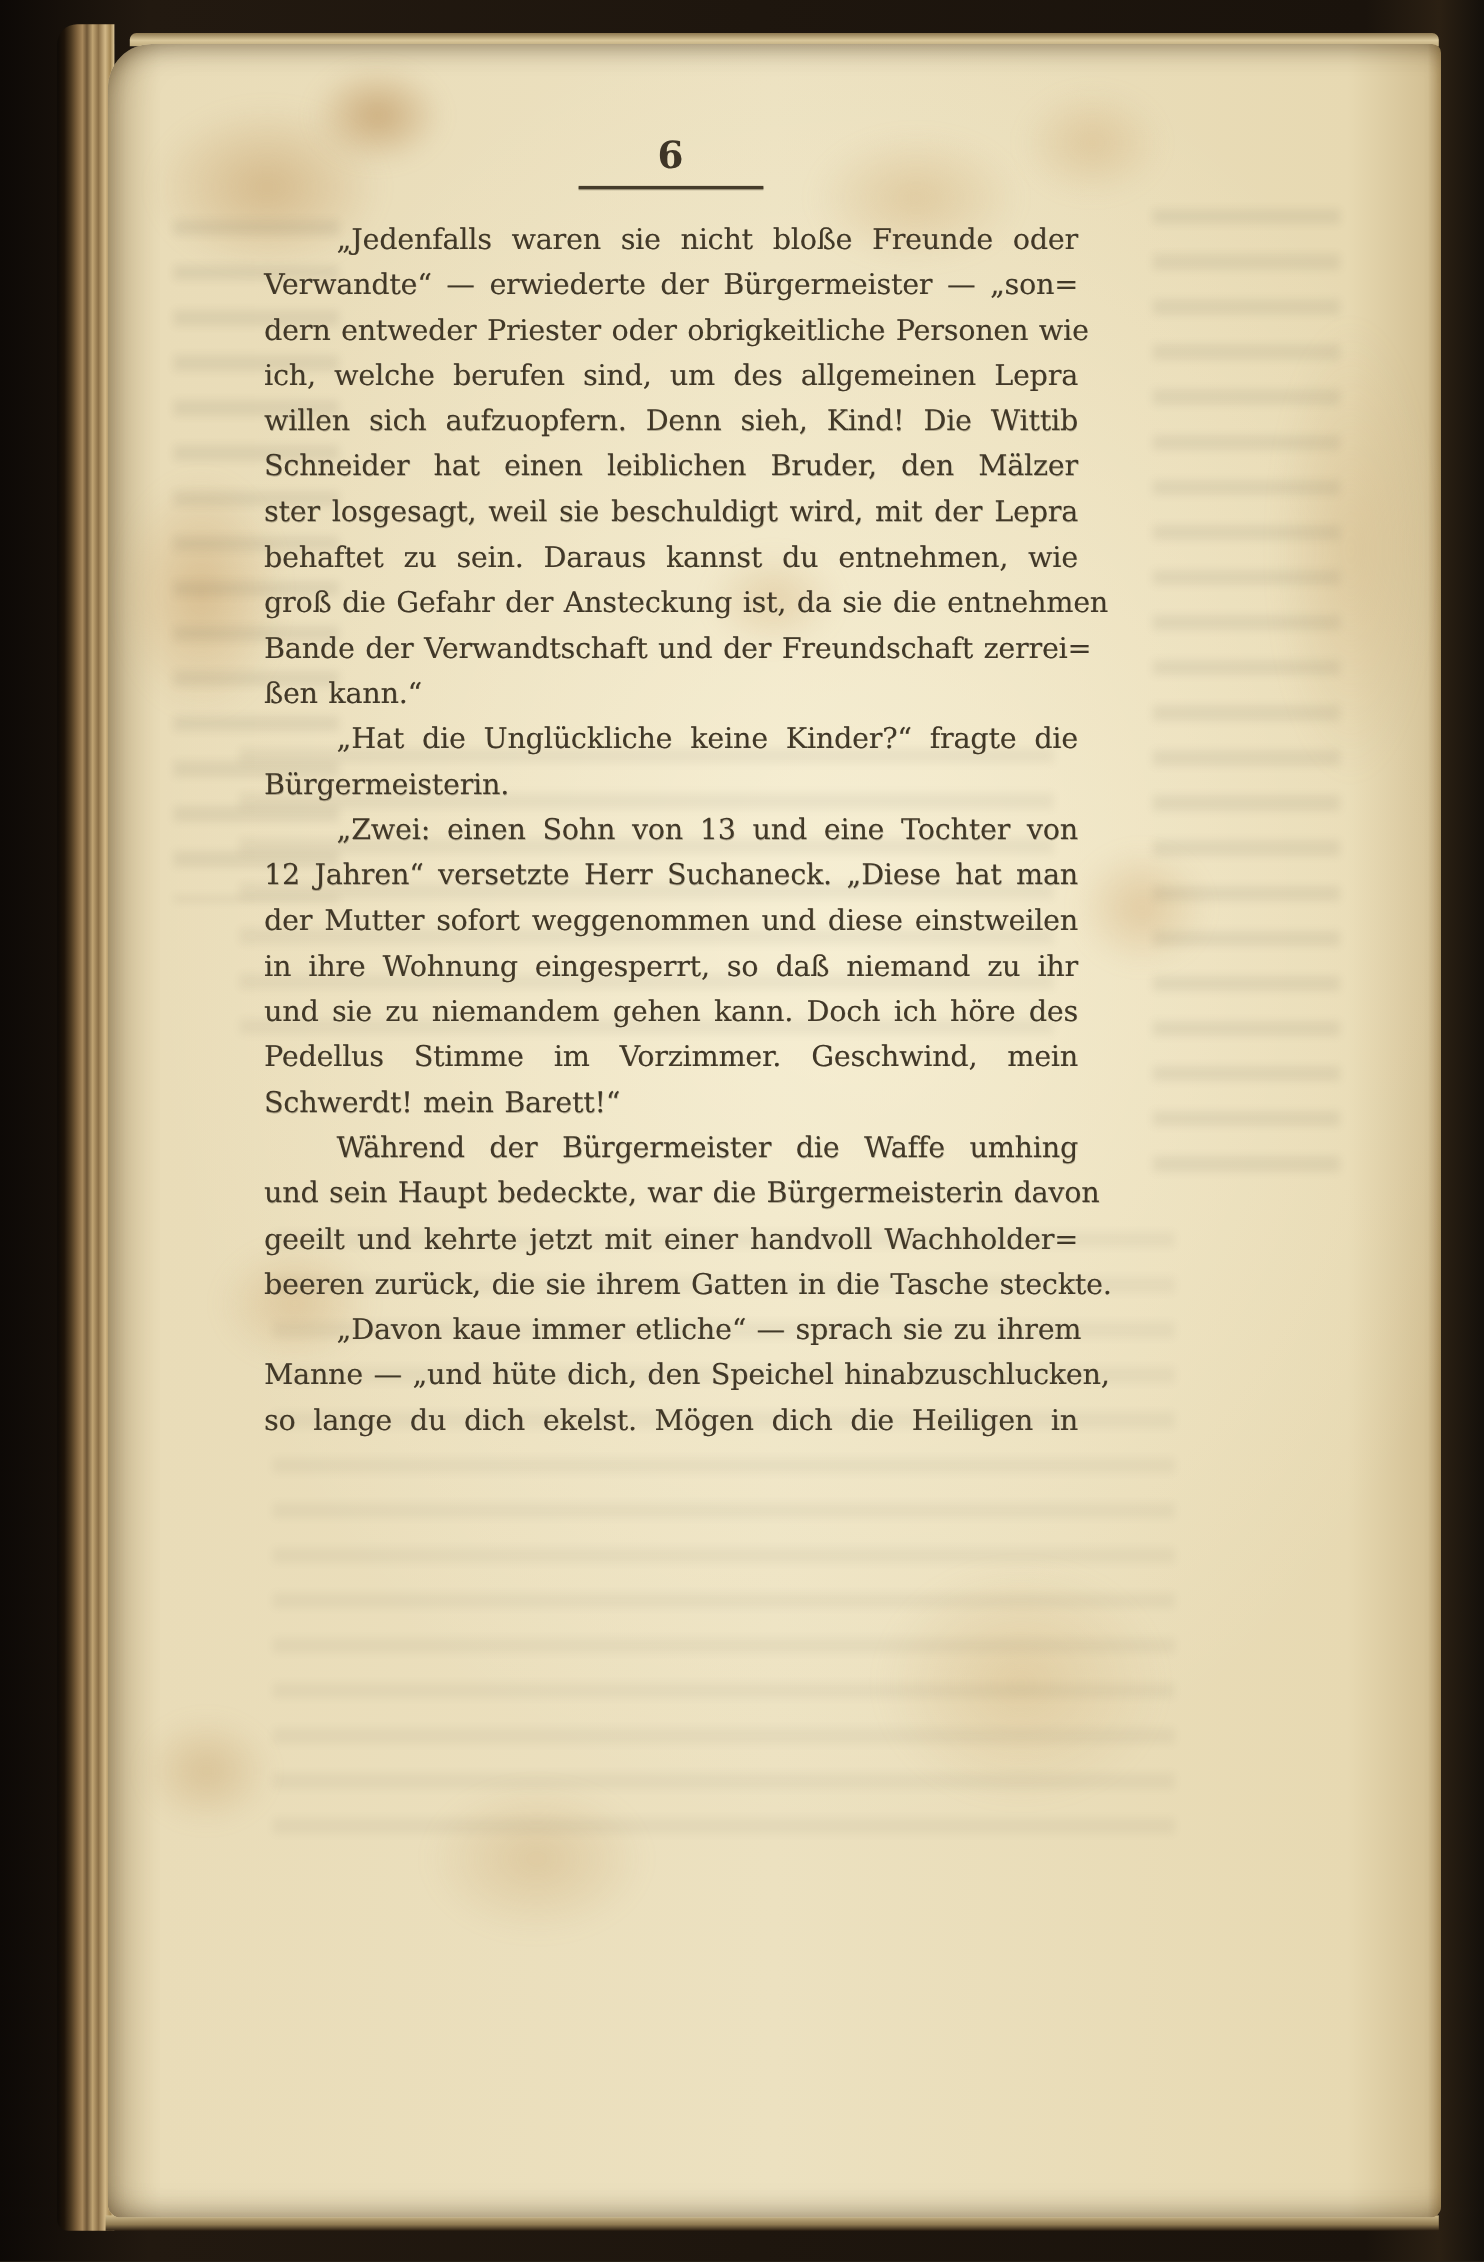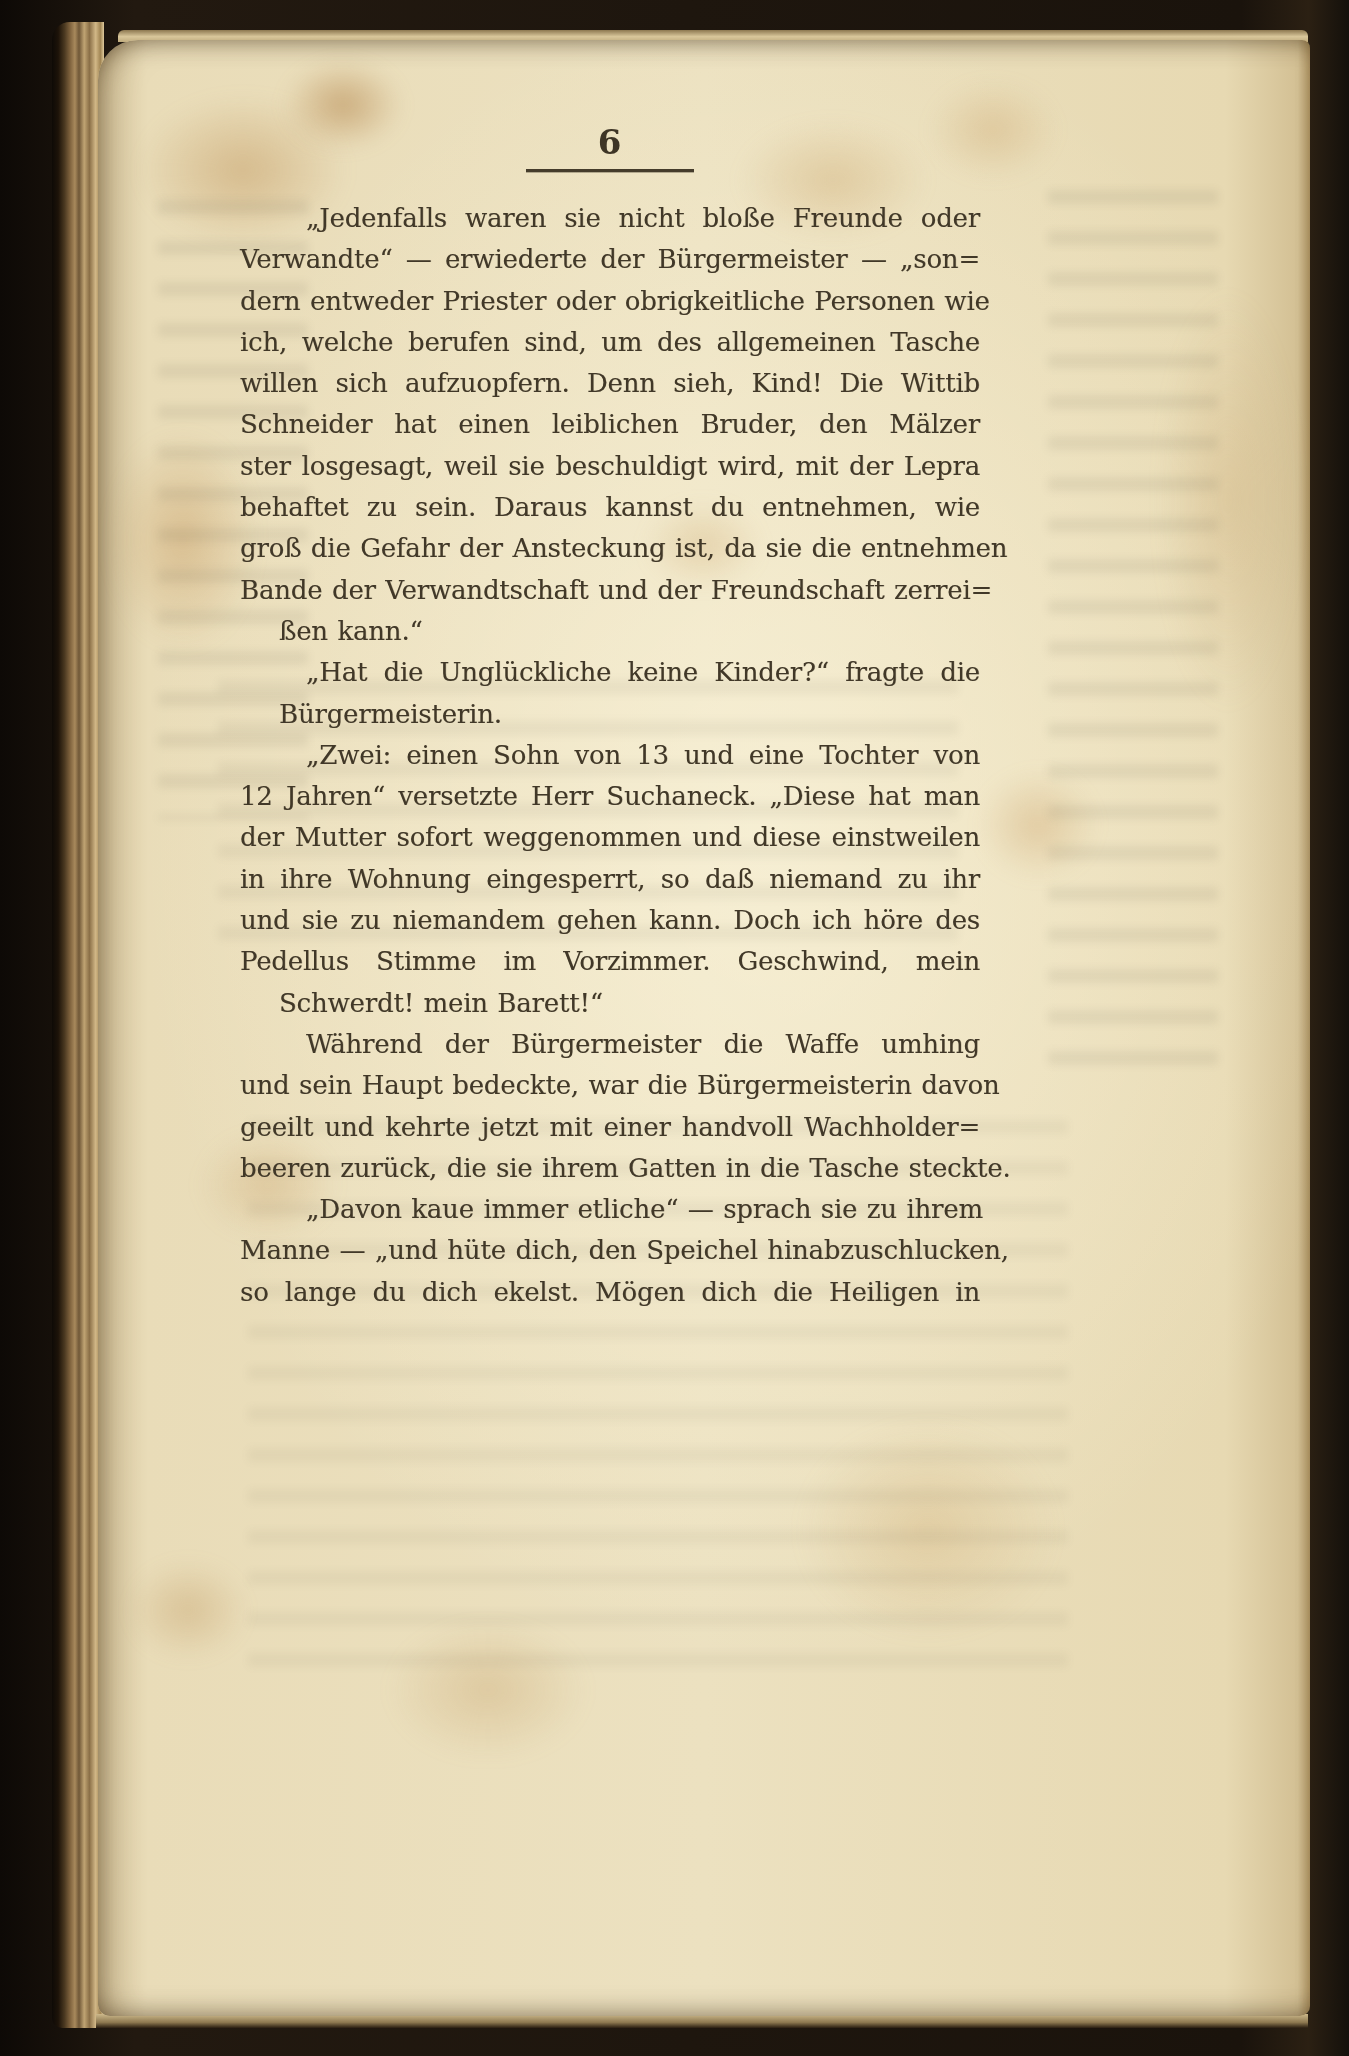--- a/index.html
+++ b/index.html
@@ -114,21 +114,21 @@
     text-shadow: 0.4px 0.4px 0 rgba(65,56,40,0.35);
   }
   .line {
     height: 41.3px;
     line-height: 41.3px;
     text-align: justify;
     text-align-last: justify;
     white-space: nowrap;
     overflow: visible;
   }
-  .line.left { text-align-last: left; white-space: normal; margin-left: 39px; }
+  .line.left { text-align-last: left; white-space: normal; }
   .line.indent { text-indent: 66px; }
 </style>
 </head>
 <body>
 
 <div class="scene">
   <div class="page-edges-left"></div>
   <div class="page-edge-top"></div>
   <div class="page-edge-bottom"></div>
   <div class="cover-right"></div>
@@ -153,21 +153,21 @@
 
     <div class="folio">
       <div class="num">6</div>
       <div class="rule"></div>
     </div>
 
     <div class="text-block">
         <div class="line indent">„Jedenfalls waren sie nicht bloße Freunde oder</div>
         <div class="line">Verwandte“ — erwiederte der Bürgermeister — „son=</div>
         <div class="line">dern entweder Priester oder obrigkeitliche Personen wie</div>
-        <div class="line">ich, welche berufen sind, um des allgemeinen Tasche</div>
+        <div class="line">ich, welche berufen sind, um des allgemeinen Lepra</div>
         <div class="line">willen sich aufzuopfern. Denn sieh, Kind! Die Wittib</div>
         <div class="line">Schneider hat einen leiblichen Bruder, den Mälzer</div>
         <div class="line">ster losgesagt, weil sie beschuldigt wird, mit der Lepra</div>
         <div class="line">behaftet zu sein. Daraus kannst du entnehmen, wie</div>
         <div class="line">groß die Gefahr der Ansteckung ist, da sie die entnehmen</div>
         <div class="line">Bande der Verwandtschaft und der Freundschaft zerrei=</div>
         <div class="line left">ßen kann.“</div>
         <div class="line indent">„Hat die Unglückliche keine Kinder?“ fragte die</div>
         <div class="line left">Bürgermeisterin.</div>
         <div class="line indent">„Zwei: einen Sohn von 13 und eine Tochter von</div>

